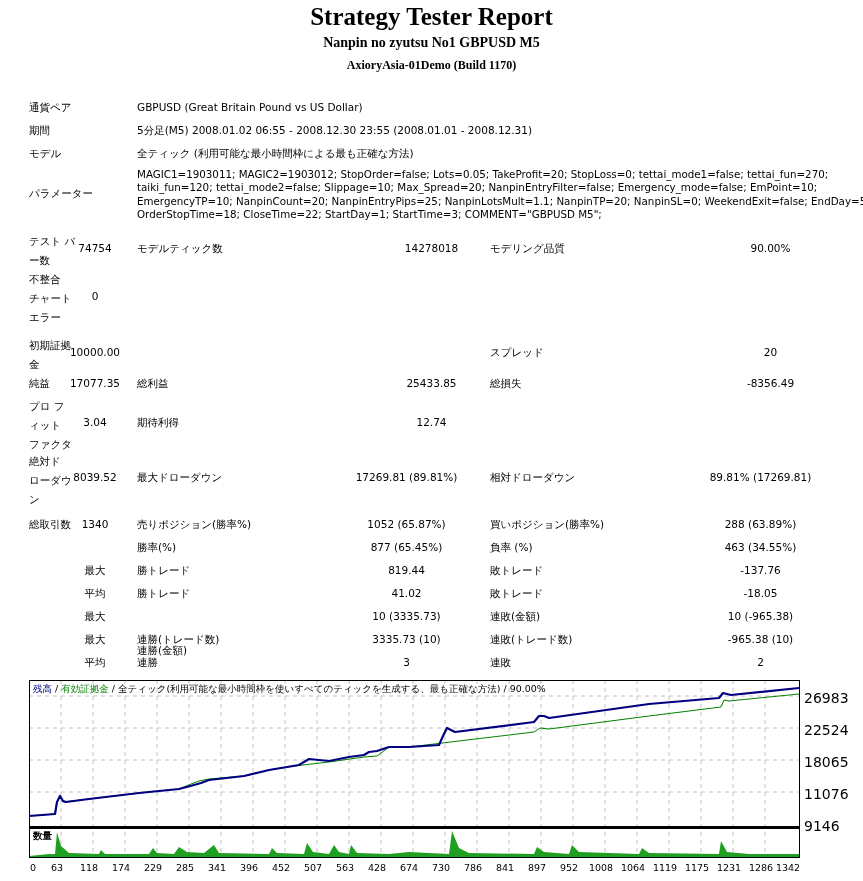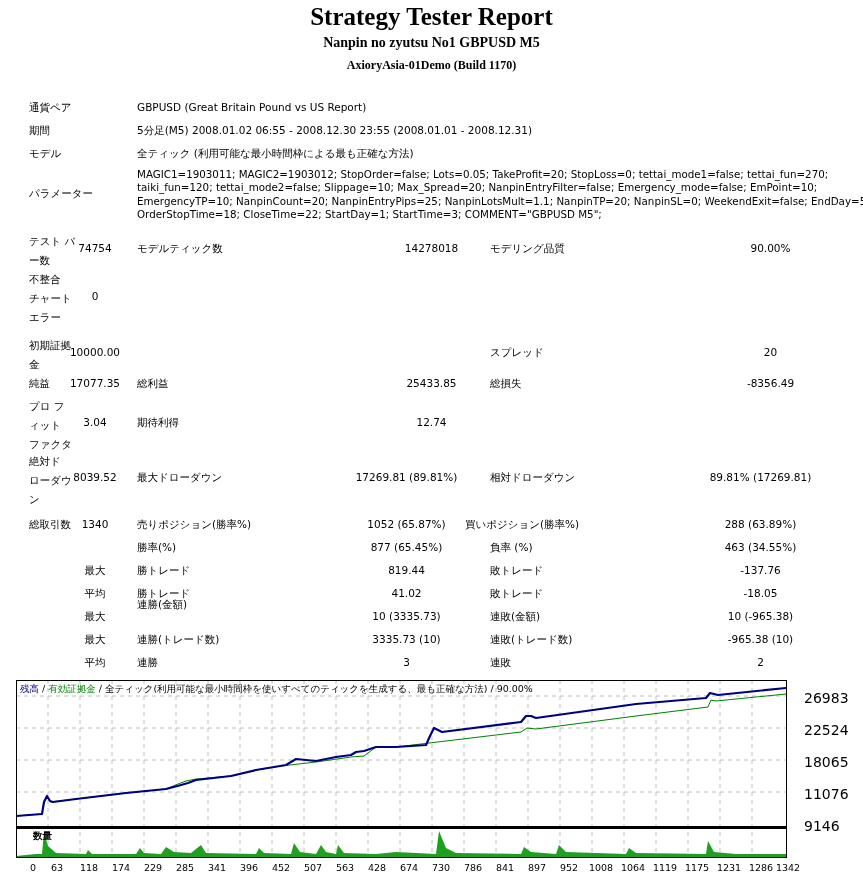--- a/index.html
+++ b/index.html
@@ -7,36 +7,36 @@
          font-family:"DejaVu Sans", "Liberation Sans", sans-serif; font-size:10.5px; }
   .serif { font-family:"Liberation Serif", "DejaVu Serif", serif; font-weight:bold; text-align:center; position:absolute; left:0; width:863px; }
   #t1 { top:3px; font-size:25px; }
   #t2 { top:35px; font-size:14px; }
   #t3 { top:58px; font-size:12px; }
   .abs { position:absolute; white-space:nowrap; }
   .r { text-align:center; }
   .lbl { left:29px; }
   .lbl-ml { line-height:19px; white-space:normal; width:50px; }
   .param { left:137px; top:168px; line-height:13.4px; font-size:10.3px; }
-  .chart { position:absolute; left:16px; top:680px; width:772px; height:180px;text-align:right; }
+  .chart { position:absolute; left:29px; top:680px; width:772px; height:180px;text-align:right; }
   .chart svg { position:absolute; left:0; top:0; }
   .legend { position:absolute; left:4px; top:3px; font-size:9.5px; white-space:nowrap; }
   .yl { position:absolute; left:804px; font-size:14px; }
   .xl { position:absolute; top:862px; font-size:9.5px; transform:translateX(-50%); }
   .vol-lbl { position:absolute; left:33px; top:830px; font-size:9.5px; font-weight:bold; }
 </style>
 </head>
 <body>
 
 <div id="t1" class="serif">Strategy Tester Report</div>
 <div id="t2" class="serif">Nanpin no zyutsu No1 GBPUSD M5</div>
 <div id="t3" class="serif">AxioryAsia-01Demo (Build 1170)</div>
 
 <div class="abs lbl" style="top:101px">通貨ペア</div>
-<div class="abs" style="left:137px;top:101px">GBPUSD (Great Britain Pound vs US Report)</div>
+<div class="abs" style="left:137px;top:101px">GBPUSD (Great Britain Pound vs US Dollar)</div>
 <div class="abs lbl" style="top:124px">期間</div>
 <div class="abs" style="left:137px;top:124px">5分足(M5) 2008.01.02 06:55 - 2008.12.30 23:55 (2008.01.01 - 2008.12.31)</div>
 <div class="abs lbl" style="top:147px">モデル</div>
 <div class="abs" style="left:137px;top:147px">全ティック (利用可能な最小時間枠による最も正確な方法)</div>
 <div class="abs lbl" style="top:187px">パラメーター</div>
 <div class="abs param">
   <div>MAGIC1=1903011; MAGIC2=1903012; StopOrder=false; Lots=0.05; TakeProfit=20; StopLoss=0; tettai_mode1=false; tettai_fun=270;</div>
   <div>taiki_fun=120; tettai_mode2=false; Slippage=10; Max_Spread=20; NanpinEntryFilter=false; Emergency_mode=false; EmPoint=10;</div>
   <div>EmergencyTP=10; NanpinCount=20; NanpinEntryPips=25; NanpinLotsMult=1.1; NanpinTP=20; NanpinSL=0; WeekendExit=false; EndDay=5;</div>
   <div>OrderStopTime=18; CloseTime=22; StartDay=1; StartTime=3; COMMENT="GBPUSD M5";</div>
@@ -73,21 +73,21 @@
 <div class="abs r" style="left:60px;width:70px;top:471px">8039.52</div>
 <div class="abs" style="left:137px;top:471px">最大ドローダウン</div>
 <div class="abs r" style="left:330px;width:153px;top:471px">17269.81 (89.81%)</div>
 <div class="abs" style="left:490px;top:471px">相対ドローダウン</div>
 <div class="abs r" style="left:680px;width:161px;top:471px">89.81% (17269.81)</div>
 
 <div class="abs lbl" style="top:518px">総取引数</div>
 <div class="abs r" style="left:60px;width:70px;top:518px">1340</div>
 <div class="abs" style="left:137px;top:518px">売りポジション(勝率%)</div>
 <div class="abs r" style="left:330px;width:153px;top:518px">1052 (65.87%)</div>
-<div class="abs" style="left:465px;top:518px">買いポジション(勝率%)</div>
+<div class="abs" style="left:490px;top:518px">買いポジション(勝率%)</div>
 <div class="abs r" style="left:680px;width:161px;top:518px">288 (63.89%)</div>
 
 <div class="abs" style="left:137px;top:541px">勝率(%)</div>
 <div class="abs r" style="left:330px;width:153px;top:541px">877 (65.45%)</div>
 <div class="abs" style="left:490px;top:541px">負率 (%)</div>
 <div class="abs r" style="left:680px;width:161px;top:541px">463 (34.55%)</div>
 
 <div>
   <div class="abs r" style="left:60px;width:70px;top:564px">最大</div>
   <div class="abs" style="left:137px;top:564px">勝トレード</div>
@@ -97,21 +97,21 @@
 </div>
 <div>
   <div class="abs r" style="left:60px;width:70px;top:587px">平均</div>
   <div class="abs" style="left:137px;top:587px">勝トレード</div>
   <div class="abs r" style="left:330px;width:153px;top:587px">41.02</div>
   <div class="abs" style="left:490px;top:587px">敗トレード</div>
   <div class="abs r" style="left:680px;width:161px;top:587px">-18.05</div>
 </div>
 <div>
   <div class="abs r" style="left:60px;width:70px;top:610px">最大</div>
-  <div class="abs" style="left:137px;top:598px">連勝(金額)</div>
+  <div class="abs" style="left:137px;top:644px">連勝(金額)</div>
   <div class="abs r" style="left:330px;width:153px;top:610px">10 (3335.73)</div>
   <div class="abs" style="left:490px;top:610px">連敗(金額)</div>
   <div class="abs r" style="left:680px;width:161px;top:610px">10 (-965.38)</div>
 </div>
 <div>
   <div class="abs r" style="left:60px;width:70px;top:633px">最大</div>
   <div class="abs" style="left:137px;top:633px">連勝(トレード数)</div>
   <div class="abs r" style="left:330px;width:153px;top:633px">3335.73 (10)</div>
   <div class="abs" style="left:490px;top:633px">連敗(トレード数)</div>
   <div class="abs r" style="left:680px;width:161px;top:633px">-965.38 (10)</div>

